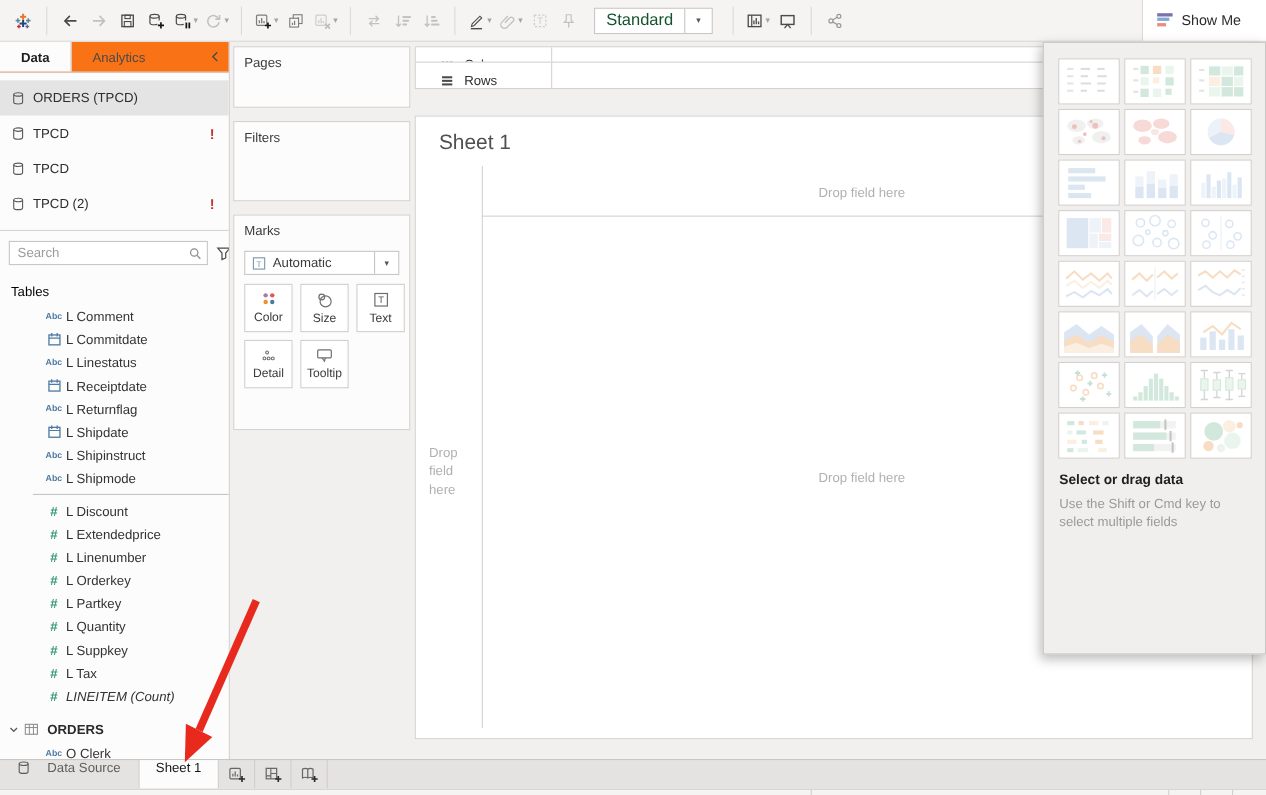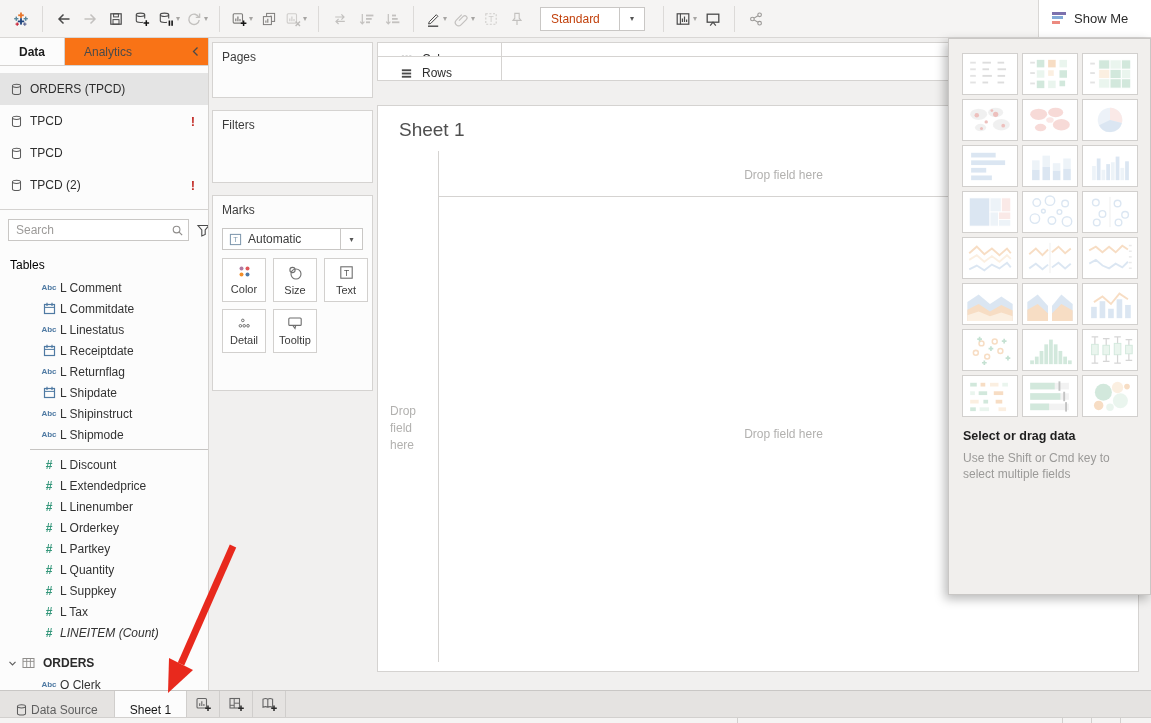--- a/index.html
+++ b/index.html
@@ -7,21 +7,21 @@
        font-family:"Liberation Sans",sans-serif;font-size:12px;color:#3b3b3b;background:#f1f0ef}
   svg{display:block}
   
   .toolbar{position:absolute;top:0;left:0;width:1151px;height:38px;background:#f5f4f3;
            border-bottom:1px solid #d9d7d5;box-sizing:border-box;display:flex;align-items:center;padding-left:8px}
   .tb-btn{height:30px;min-width:26px;display:flex;align-items:center;justify-content:center;
           border:none;background:transparent;padding:0 3px;gap:1px;cursor:default}
   .tb-sep{width:1px;height:26px;background:#dcdad8;margin:0 8px;flex:0 0 auto}
   .tb-caret{font-size:8px;color:#a7a5a3;margin-left:1px}
   .fit-box{display:flex;align-items:center;background:#fff;border:1px solid #c9c7c5;height:24px;margin:0 10px;box-sizing:border-box}
-  .fit-label{padding:0 10px;min-width:58px;color:#c2410c;font-size:12px}
+  .fit-label{padding:0 10px;min-width:58px;color:#14532d;font-size:15px}
   .fit-caret{width:24px;align-self:stretch;border-left:1px solid #c9c7c5;display:flex;align-items:center;justify-content:center;font-size:8px;color:#555}
   .showme-btn{position:absolute;right:0;top:0;height:37px;width:113px;background:#fff;
               border-left:1px solid #d9d7d5;display:flex;align-items:center;gap:8px;padding-left:13px;
               font-size:13px;color:#2b2b2b;box-sizing:border-box}
   .showme-bars span{display:block;height:3px;margin-bottom:1.5px}
   
   .left-panel{position:absolute;top:38px;left:0;width:209px;height:652px;background:#fcfcfc;
               border-right:1px solid #d5d3d1;box-sizing:border-box;overflow:hidden}
   .pane-tabs{height:27px;display:flex;align-items:stretch;background:#f97316;border-bottom:1px solid #d5d3d1}
   .pane-tab{padding:0 19px;display:flex;align-items:center;color:#4a4a4a}
@@ -82,21 +82,21 @@
                 box-shadow:-3px 4px 10px rgba(0,0,0,.28)}
   .showme-grid{display:grid;grid-template-columns:repeat(3,56px);grid-auto-rows:42px;gap:4px;padding:14px 0 0 13px}
   .showme-tile{background:#fff;border:1px solid #d2d0ce;box-sizing:border-box;display:flex;align-items:center;justify-content:center}
   .showme-tile svg{opacity:.5}
   .showme-footer{padding:12px 14px 0 14px}
   .showme-footer-title{font-weight:bold;color:#1f1f1f;font-size:12.5px}
   .showme-footer-text{color:#9b9a98;margin-top:7px;line-height:16px;width:152px}
   
   .bottom-bar{position:absolute;left:0;top:690px;width:1151px;height:27px;background:#e5e3e1;
               border-top:1px solid #c9c7c5;box-sizing:border-box;display:flex;align-items:stretch;z-index:6}
-  .bb-tab{display:flex;align-items:flex-end;gap:4px;padding:0 16px;border-right:1px solid #d0cecc;color:#5f5f5f}
+  .bb-tab{display:flex;align-items:flex-start;gap:16px;padding:0 16px;border-right:1px solid #d0cecc;color:#5f5f5f}
   .bb-tab.active{background:#fcfcfc;color:#161616;padding:0 15px}
   .bb-icon-btn{width:32px;display:flex;align-items:center;justify-content:center;border-right:1px solid #d0cecc}
   .status-strip{position:absolute;left:0;top:717px;width:1151px;height:6px;background:#f5f4f3;border-top:1px solid #d2d0ce;box-sizing:border-box;z-index:6}
   .ss-div{position:absolute;top:0;width:1px;height:6px;background:#d2d0ce}
   .arrow-overlay{position:absolute;left:0;top:0;width:1151px;height:723px;pointer-events:none;z-index:10}
 </style>
 </head>
 <body>
 
 <div class="toolbar" id="toolbar">

